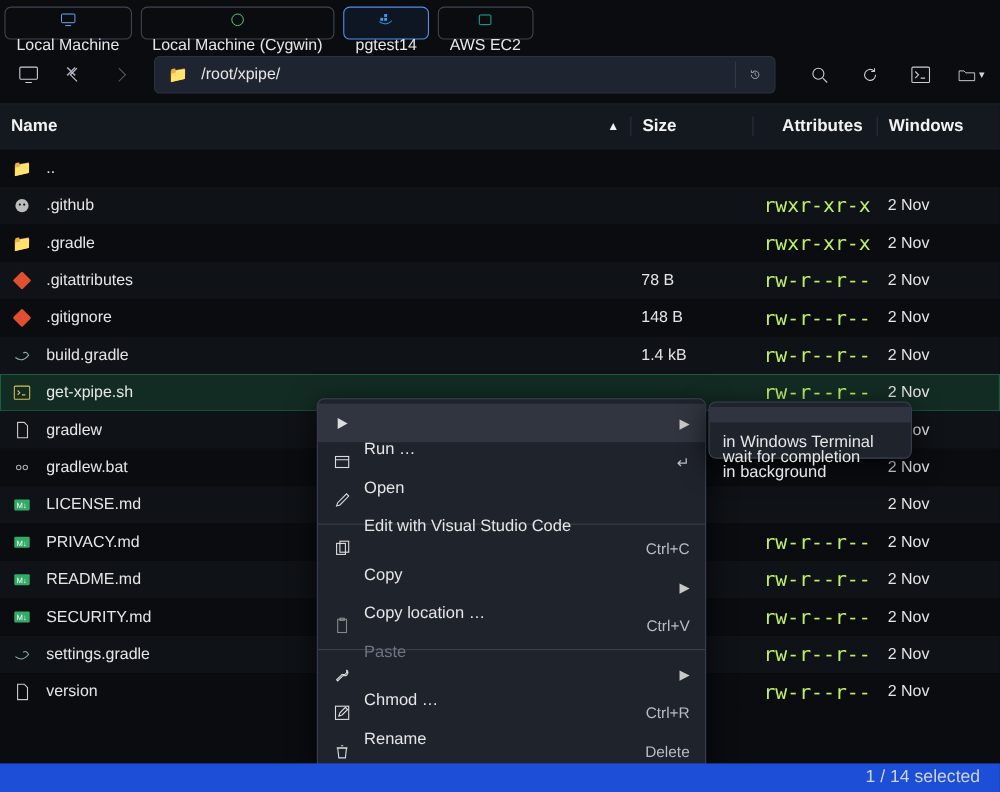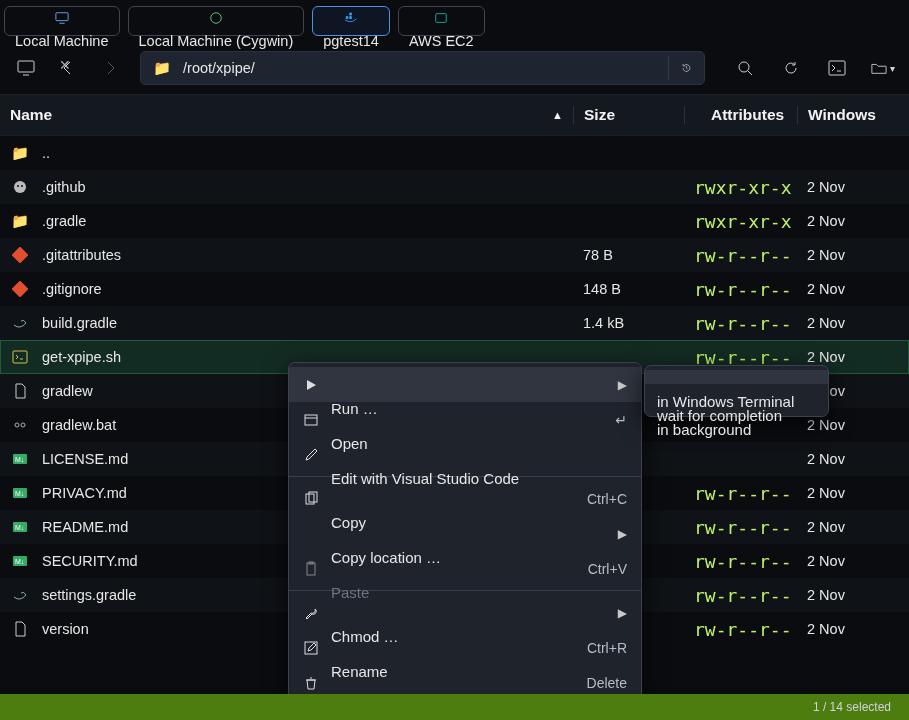--- a/index.html
+++ b/index.html
@@ -137,23 +137,23 @@
 
   
   .status {
     position:absolute;
     bottom:0; left:0; right:0;
     height:26px;
     display:flex;
     align-items:center;
     justify-content:flex-end;
     padding:0 18px;
-    font-size:12px;
+    font-size:16px;
     color:#cfd3dc;
-    background:#4d7c0f;
+    background:#1d4ed8;
   }
 
   
   svg { stroke:#c9cdd6; fill:none; }
 </style>
 </head>
 <body>
 
 <div class="tabs">
   <div class="tab">

